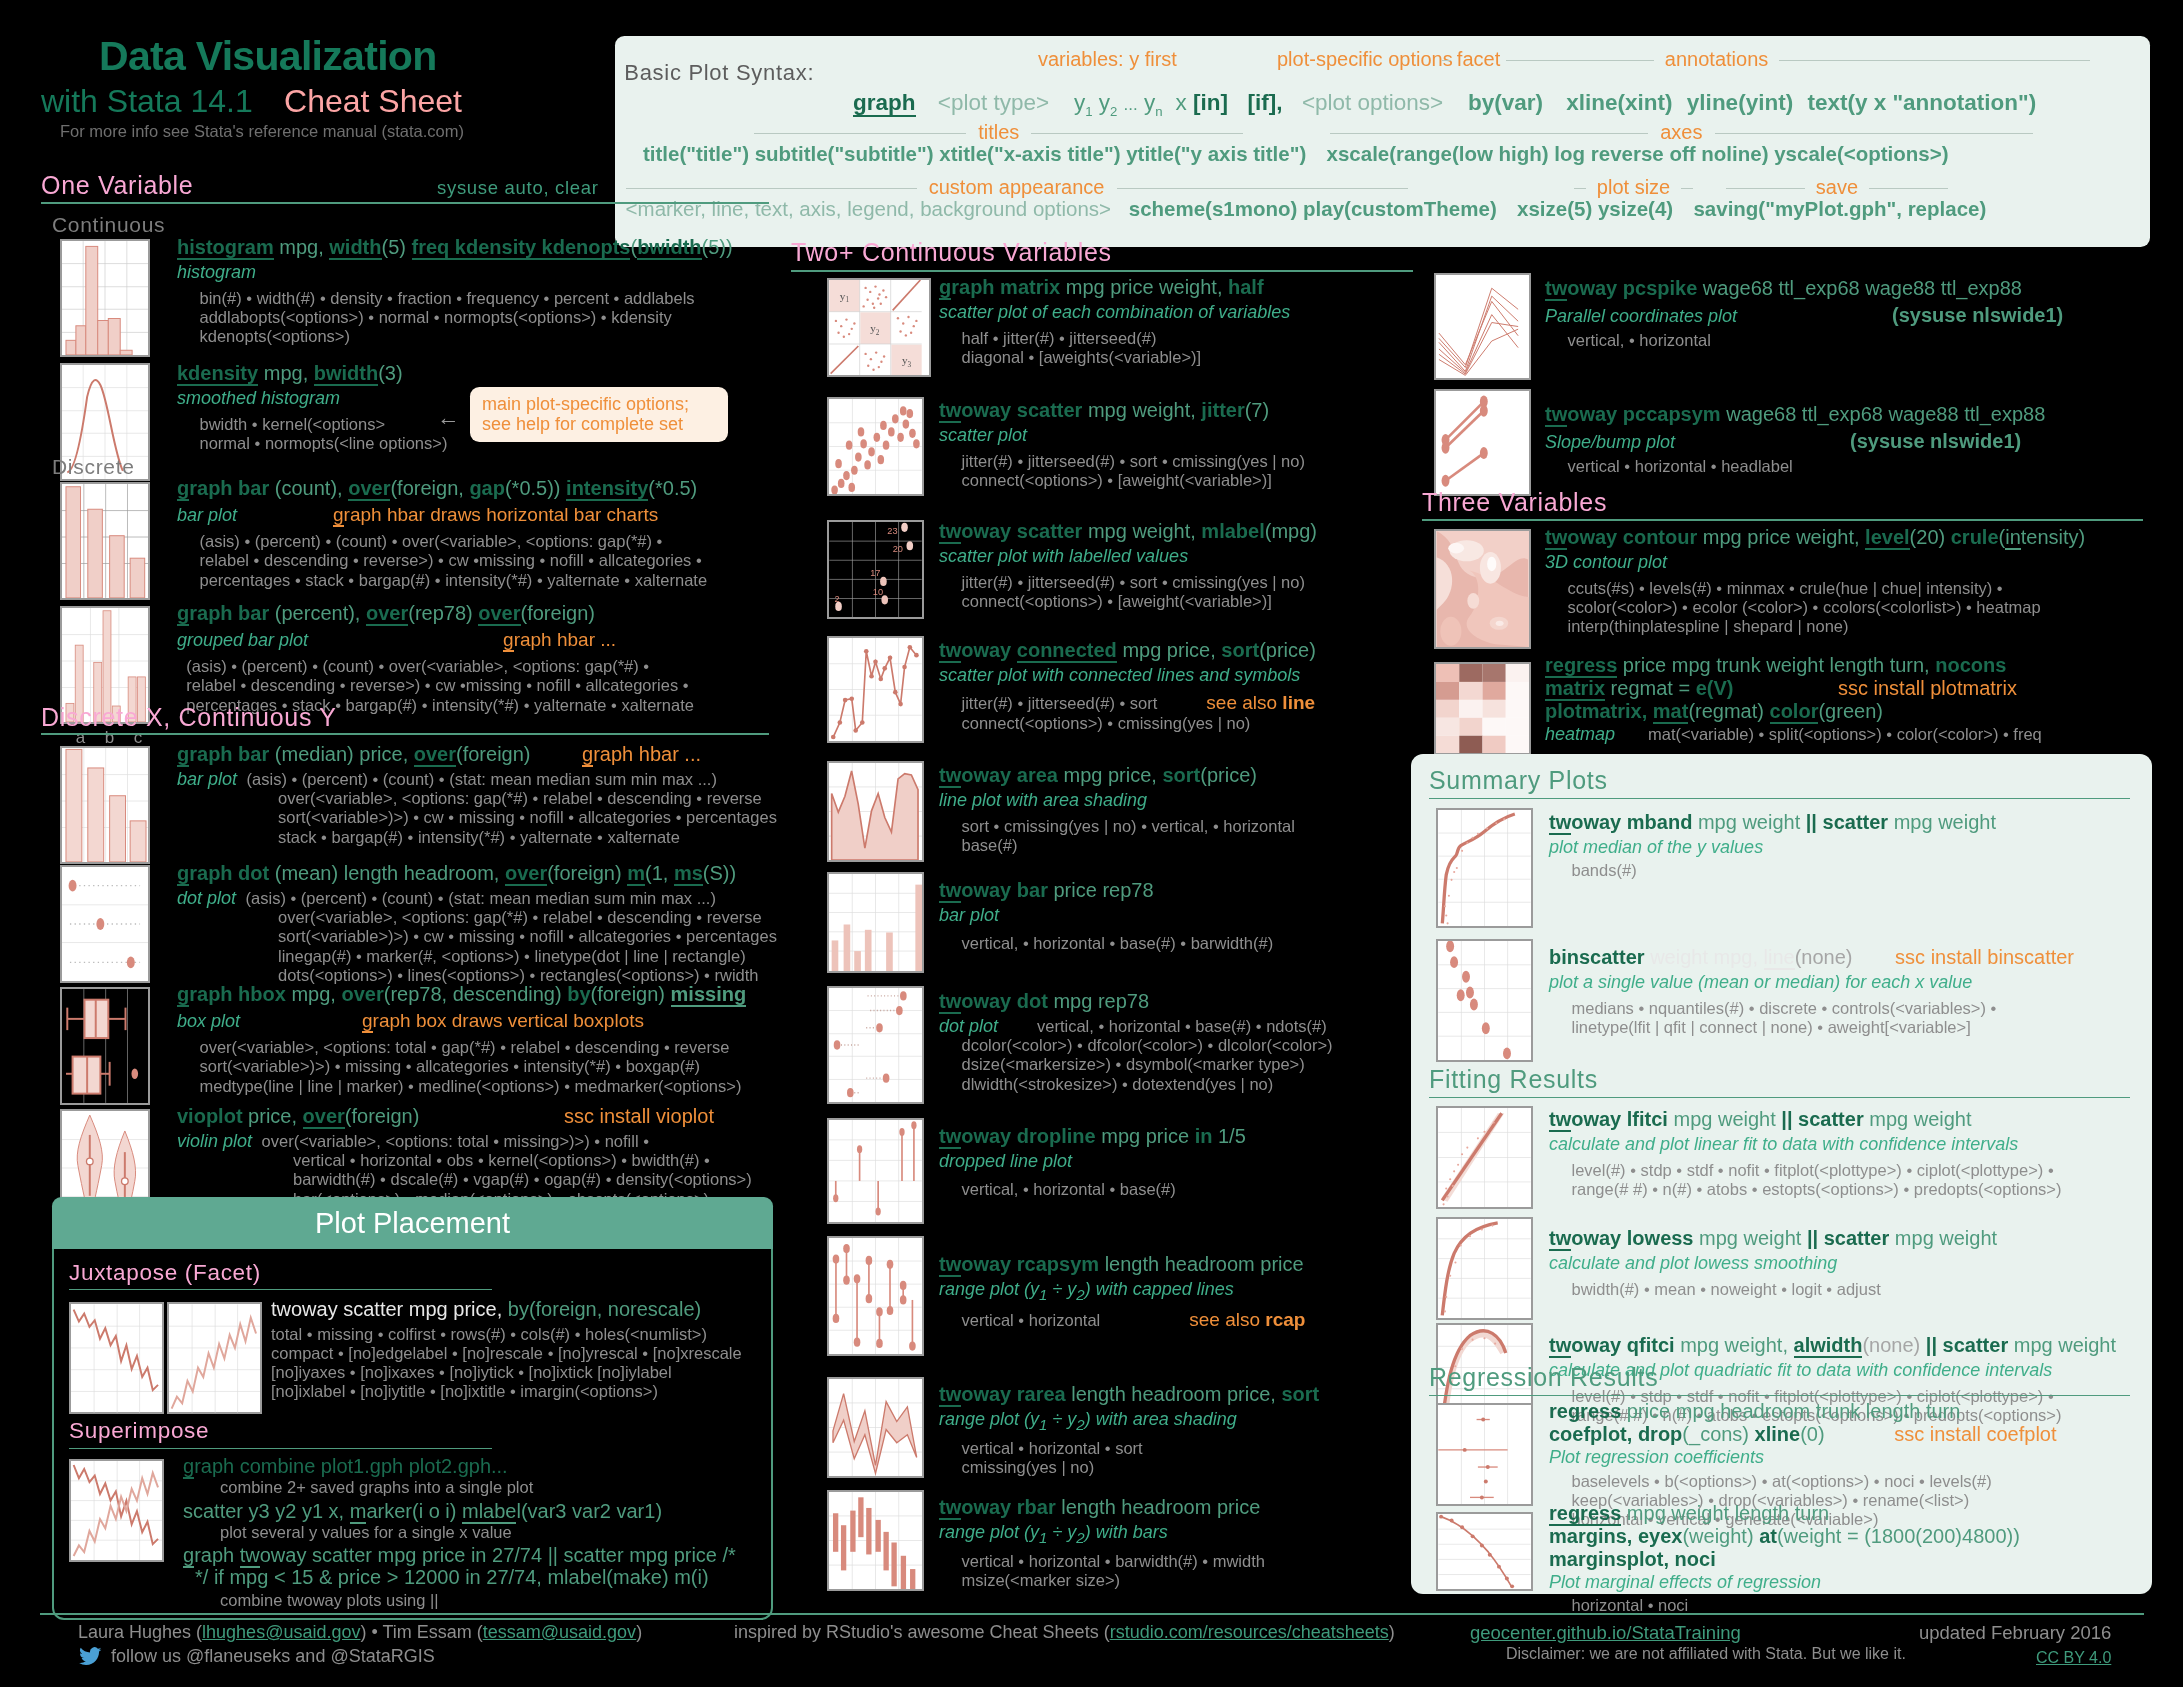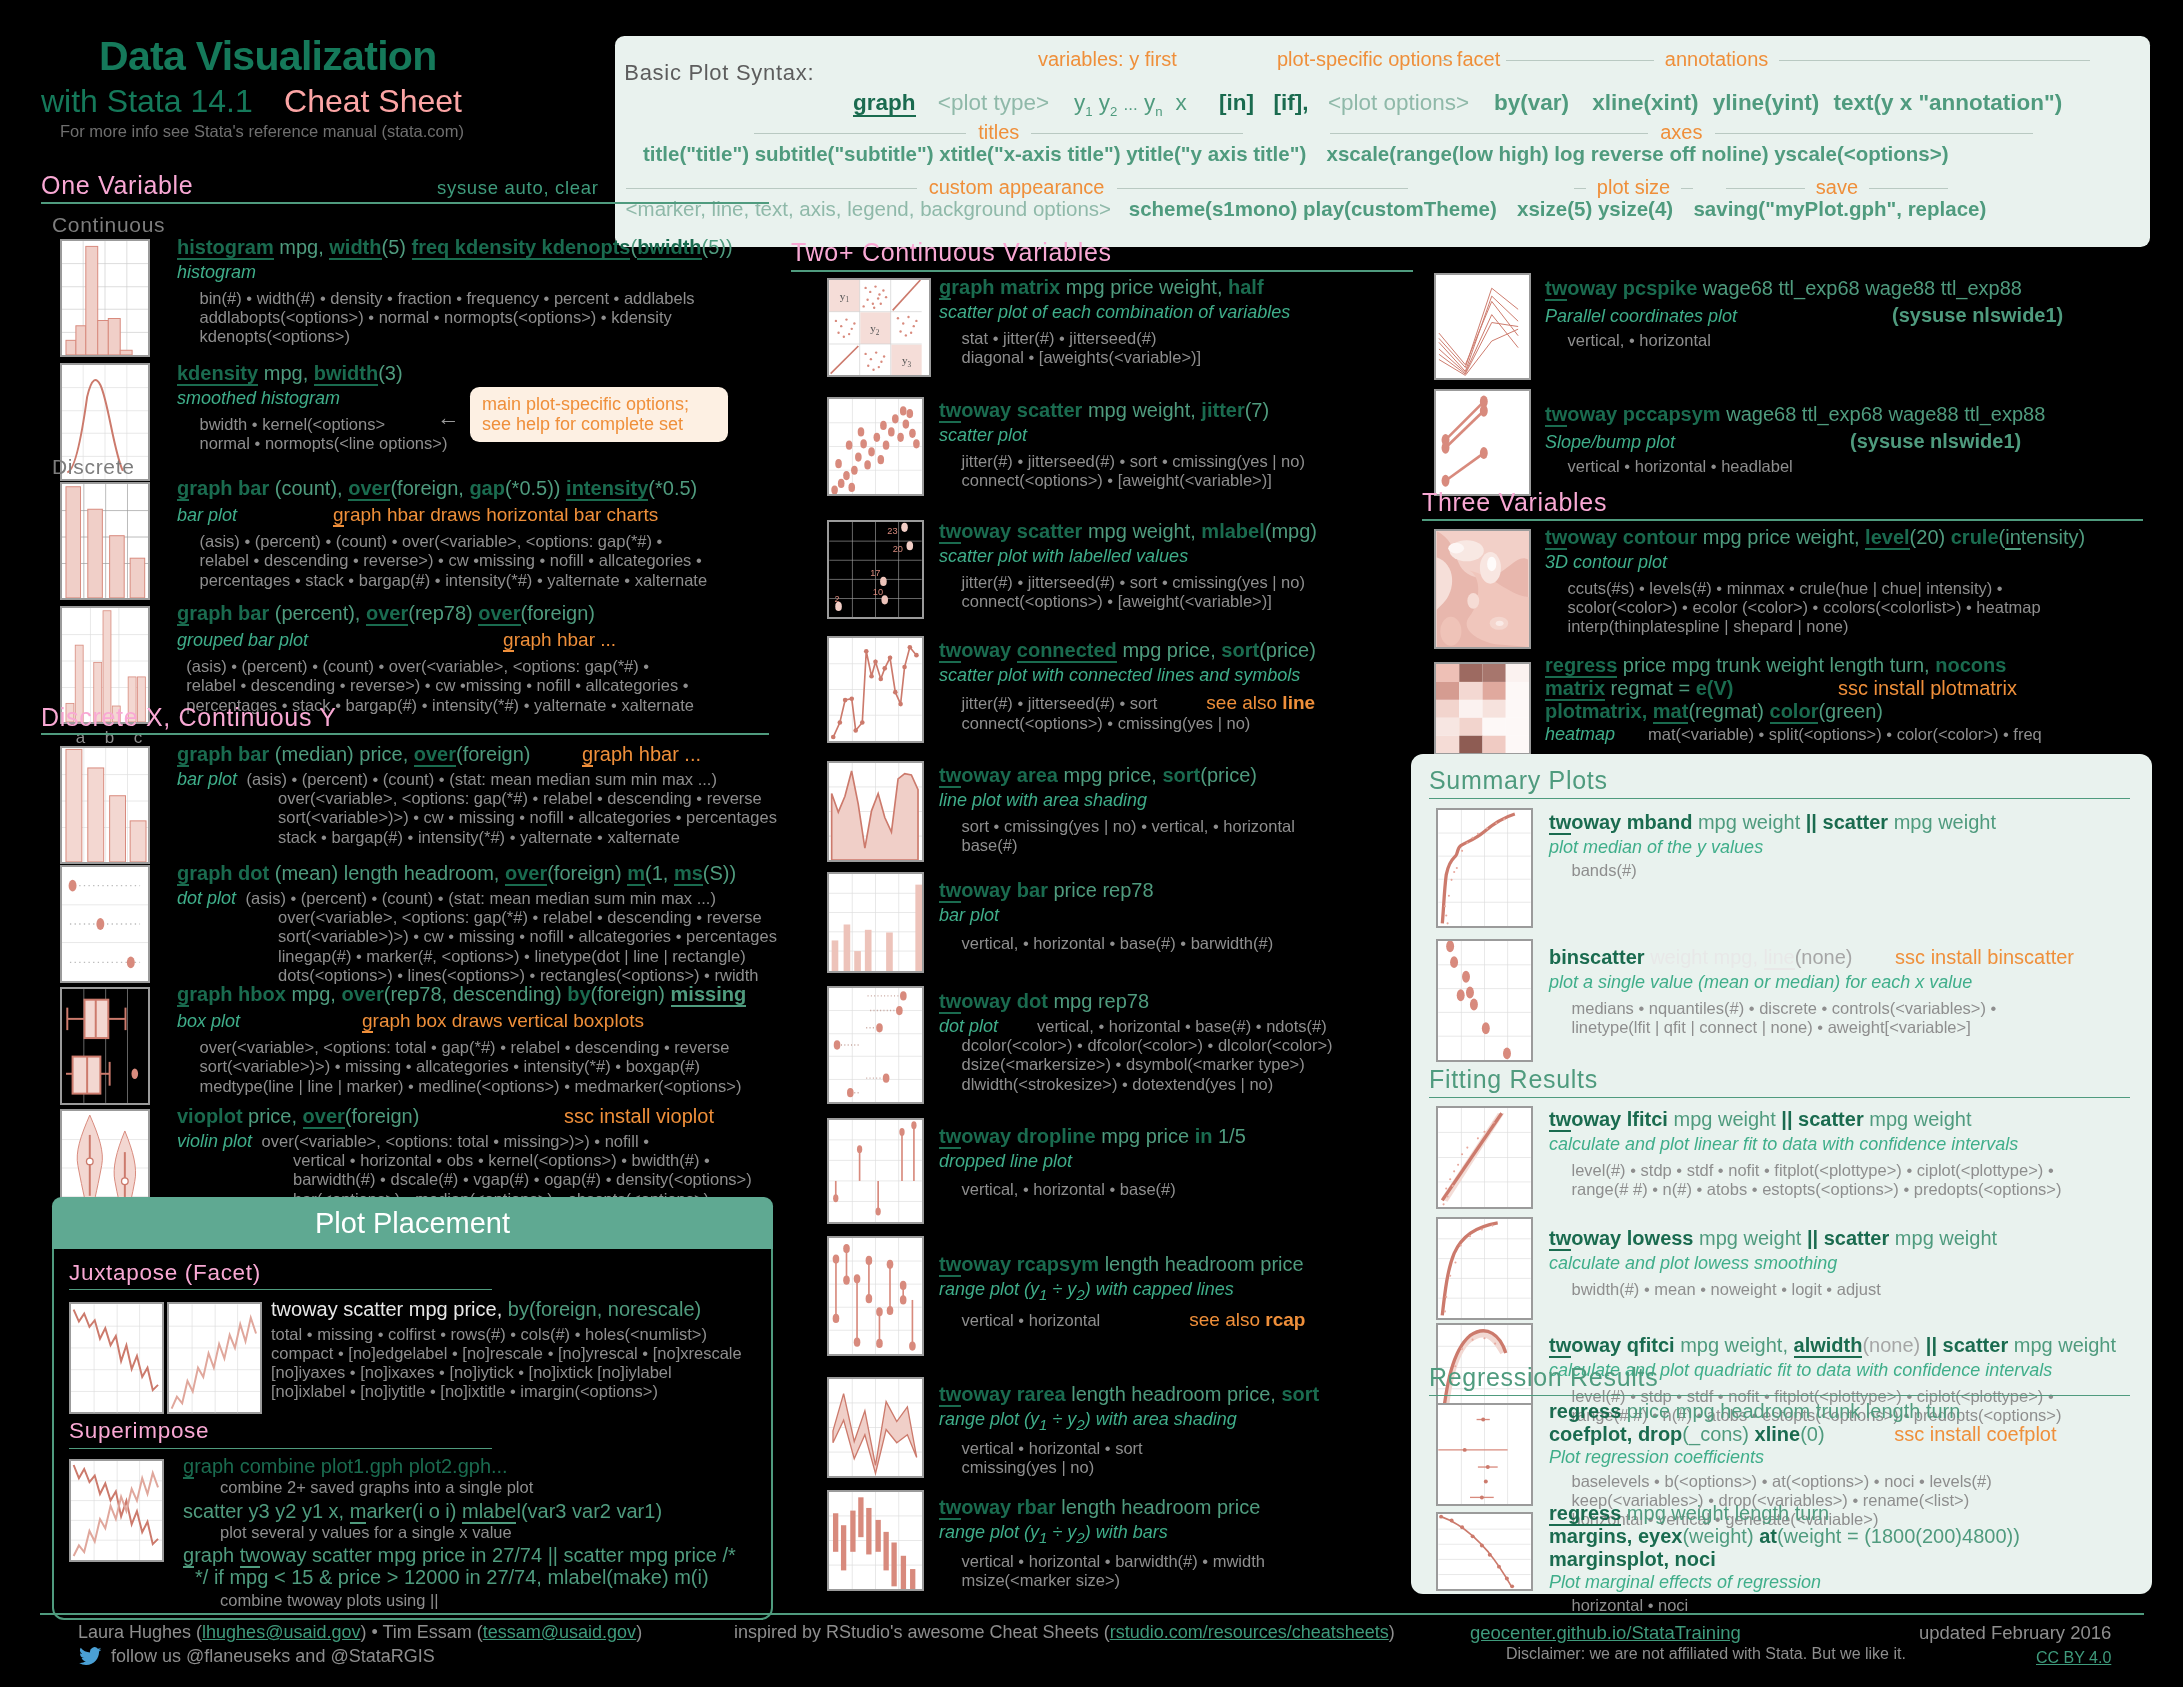--- a/index.html
+++ b/index.html
@@ -106,21 +106,21 @@
     <div class="sx-cmd">
       <span class="grn b u">graph</span>
       <span class="pl" style="margin-left:16px;">&lt;plot type&gt;</span>
       <span class="grn2" style="margin-left:18.5px;">
         <span>y</span><sub style="font-size:13.2px;">1</sub>
         <span>y</span><sub style="font-size:13.2px;">2</sub>
         <span style="font-size:17px;">...</span>
         <span>y</span><sub style="font-size:13.2px;">n</sub>
         <span style="margin-left:6.6px;">x</span>
       </span>
-      <span class="grn b" style="margin-left:26px;">[in]</span>
+      <span class="grn b" style="margin-left:0;">[in]</span>
       <span class="grn b" style="margin-left:13.2px;">[if],</span>
       <span class="pl" style="margin-left:13.2px;margin-top:31px;">&lt;plot options&gt;</span>
       <span class="grn2 b" style="margin-left:18.5px;">by(var)</span>
       <span style="margin-left:17px;"><span class="grn2 b">xline(xint)</span></span>
       <span style="margin-left:8px;"><span class="grn2 b">yline(yint)</span></span>
       <span style="margin-left:8px;"><span class="grn2 b">text(y x "annotation")</span></span>
     </div>
 
     <div class="sxline sx-tag" style="left:139px;top:85px;">
       <span class="rule" style="width:212px;"></span>
@@ -576,21 +576,21 @@
       <text x="16" y="30" font-size="17" fill="#555" font-family="Liberation Serif, serif">y<tspan font-size="11" dy="4">1</tspan></text>
       <text x="62" y="79" font-size="17" fill="#555" font-family="Liberation Serif, serif">y<tspan font-size="11" dy="4">2</tspan></text>
       <text x="110" y="128" font-size="17" fill="#555" font-family="Liberation Serif, serif">y<tspan font-size="11" dy="4">3</tspan></text>
     </svg>
   </div>
   <div class="entry" style="left:939px;top:277px;">
     <div class="cmd">
       <span class="grn b"><span class="u">g</span>raph matrix</span> <span class="grn2">mpg price weight,</span> <span class="grn b">half</span>
     </div>
     <div class="desc" style="margin-top:4px;">scatter plot of each combination of variables</div>
-    <div class="opts" style="margin-top:6.6px;margin-left:22.5px;">stat • jitter(#) • jitterseed(#)</div>
+    <div class="opts" style="margin-top:6.6px;margin-left:22.5px;">half • jitter(#) • jitterseed(#)</div>
     <div class="opts" style="margin-left:22.5px;">diagonal • [aweights(&lt;variable&gt;)]</div>
   </div>
 
   <div class="thumb" style="left:827px;top:397px;width:97px;height:99px;">
     <svg width="93" height="95" viewBox="0 0 140 144">
       <g stroke="#dddddd" stroke-width="1">
         <line x1="0" y1="36" x2="140" y2="36"></line>
           <line x1="0" y1="72" x2="140" y2="72"></line>
           <line x1="0" y1="108" x2="140" y2="108"></line>
         <line x1="35" y1="0" x2="35" y2="144"></line>

